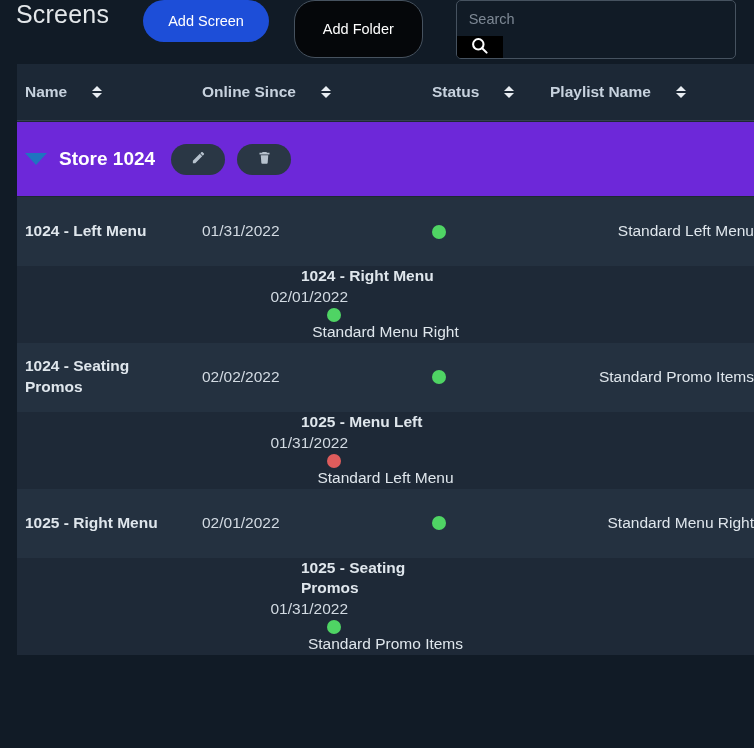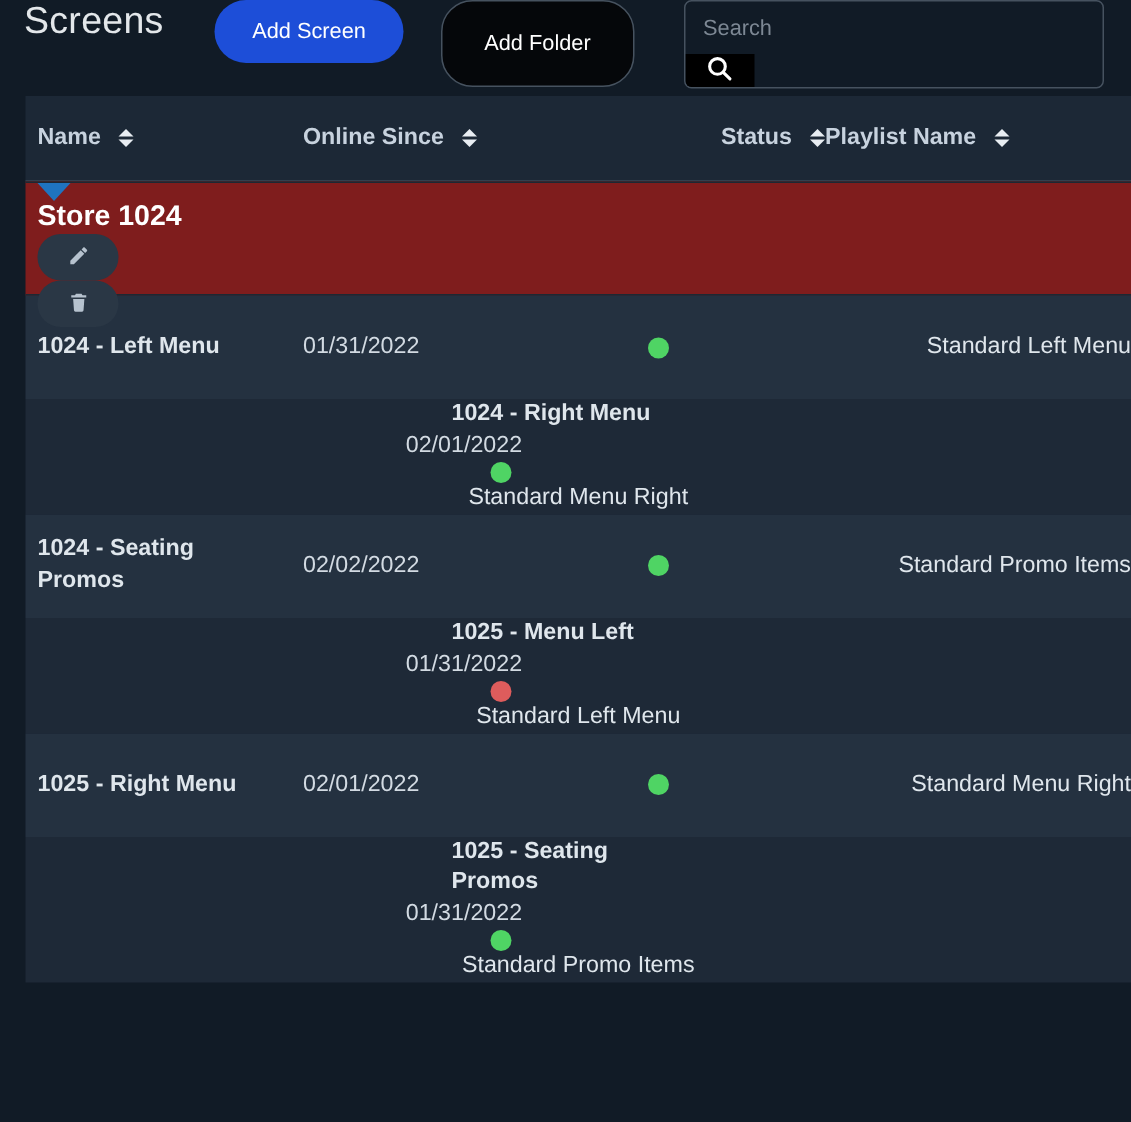--- a/index.html
+++ b/index.html
@@ -107,31 +107,31 @@
     height: 57px;
     background: #1c2836;
     border-bottom: 1px solid #33404e;
     display: flex;
     align-items: center;
   }
 
   .th {
     display: flex;
     align-items: center;
-    gap: 12px;
+    gap: 25px;
     color: #c7d2de;
     font-size: 15.5px;
     font-weight: 700;
     cursor: pointer;
     white-space: nowrap;
   }
 
   .col-name     { width: 185px; padding-left: 8px; }
   .col-date     { width: 230px; }
-  .col-status   { width: 118px; justify-content: flex-end; }
+  .col-status   { width: 118px; }
   .col-playlist { flex: 1 1 auto; text-align: right; }
 
   .sort-icon {
     display: inline-flex;
     flex-direction: column;
     gap: 2px;
     line-height: 0;
   }
   .sort-icon i {
     display: block;
@@ -139,26 +139,25 @@
     border-left: 5px solid transparent;
     border-right: 5px solid transparent;
   }
   .sort-icon i.up   { border-bottom: 5px solid #e8edf2; }
   .sort-icon i.down { border-top: 5px solid #e8edf2; }
 
   
   .group-head {
     height: 76px;
     display: flex;
-    align-items: flex-start;
+    align-items: center;
     padding-left: 8px;
-    background: #7f1d1d;
+    background: #6d28d9;
     border-bottom: 1px solid #1d2833;
     border-top: 1px solid #1d2833;
-    flex-direction: column;
   }
 
   .caret {
     width: 0; height: 0;
     border-left: 11px solid transparent;
     border-right: 11px solid transparent;
     border-top: 12px solid #1f74c0;
     margin-right: 12px;
     cursor: pointer;
     flex: none;

